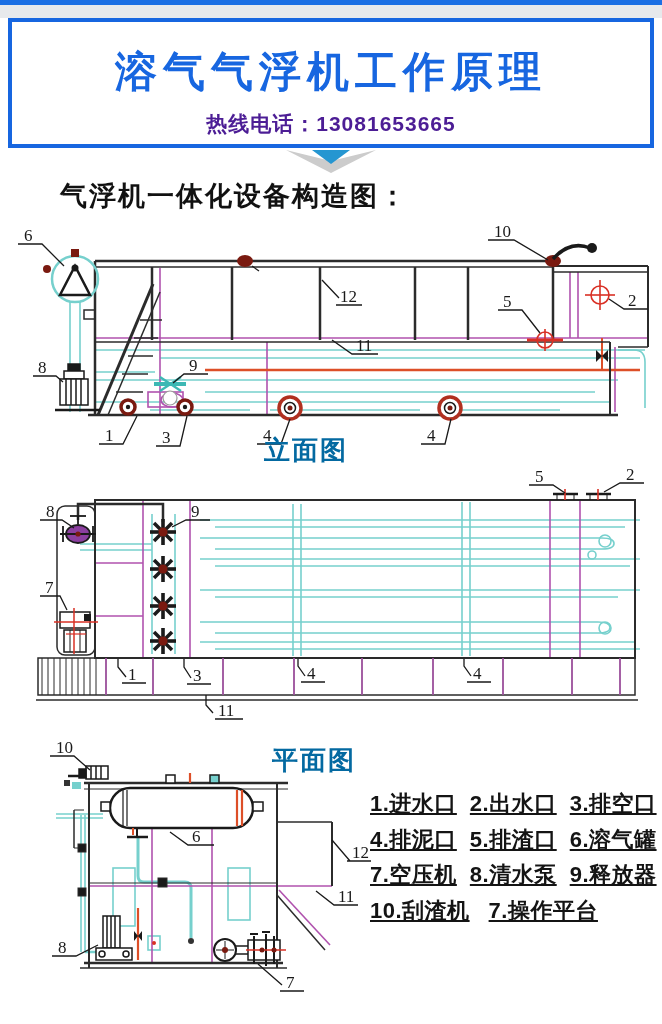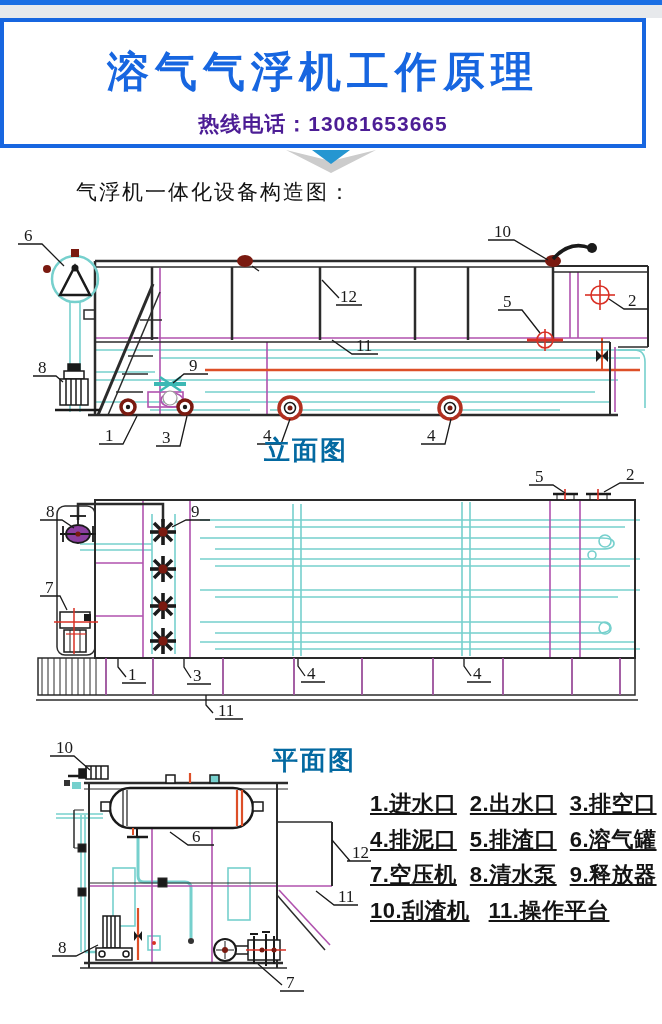--- a/index.html
+++ b/index.html
@@ -2,31 +2,31 @@
 <html><head>
 <meta charset="utf-8">
 <style>
   * { margin:0; padding:0; box-sizing:border-box; }
   body { background:#fff; font-family:"Liberation Sans","DejaVu Sans",sans-serif; }
   .page { position:relative; width:662px; height:1024px; background:#ffffff; overflow:hidden; margin:0 auto; }
 
   
   .top-blue-strip { position:absolute; left:0; top:0; width:662px; height:5px; background:#1b6fe4; }
   .top-gray-strip { position:absolute; left:0; top:5px; width:662px; height:13px; background:#e7e9ec; }
-  .header-box { position:absolute; left:0; top:18px; width:646px; height:130px;
+  .header-box { position:absolute; left:8px; top:18px; width:646px; height:130px;
                 background:#ffffff; border:4px solid #1766e0; }
   .header-title { position:absolute; left:0; top:22px; width:100%; text-align:center;
                   font-family:"Liberation Serif","DejaVu Serif",serif;
                   font-size:42px; font-weight:bold; color:#1766e0; letter-spacing:6px; }
   .header-hotline { position:absolute; left:0; top:88px; width:100%; text-align:center;
                     font-size:21px; font-weight:bold; color:#4c1d95; letter-spacing:1px; }
   .down-arrow { position:absolute; left:286px; top:149px; }
 
   
-  .section-title { position:absolute; left:76px; top:178px; font-size:21px; font-weight:normal;
+  .section-title { position:absolute; left:60px; top:178px; font-size:27px; font-weight:bold;
                    color:#111; letter-spacing:2px; }
 
   
   svg.diagram { position:absolute; left:0; overflow:visible; }
   #svg-elevation { top:222px; }
   #svg-plan { top:464px; }
   #svg-side { top:740px; }
   .caption { position:absolute; font-size:26px; font-weight:bold; color:#0369a1;
              width:150px; text-align:left; letter-spacing:2px; }
   #cap-elevation { left:264px; top:433px; }
@@ -479,16 +479,16 @@
       <text x="352" y="118" class="callout">12</text>
       <text x="338" y="162" class="callout">11</text>
       <text x="58" y="213" class="callout">8</text>
       <text x="286" y="248" class="callout">7</text>
     </svg>
 
   <div class="legend">
       <div class="legend-row"><span class="legend-item">1.进水口</span><span class="legend-item">2.出水口</span><span class="legend-item">3.排空口</span></div>
       <div class="legend-row"><span class="legend-item">4.排泥口</span><span class="legend-item">5.排渣口</span><span class="legend-item">6.溶气罐</span></div>
       <div class="legend-row"><span class="legend-item">7.空压机</span><span class="legend-item">8.清水泵</span><span class="legend-item">9.释放器</span></div>
-      <div class="legend-row"><span class="legend-item">10.刮渣机</span><span class="legend-item">11.操作平台</span></div>
+      <div class="legend-row"><span class="legend-item">10.刮渣机</span><span class="legend-item">7.操作平台</span></div>
     </div>
 
 </div>
 
 </body></html>

